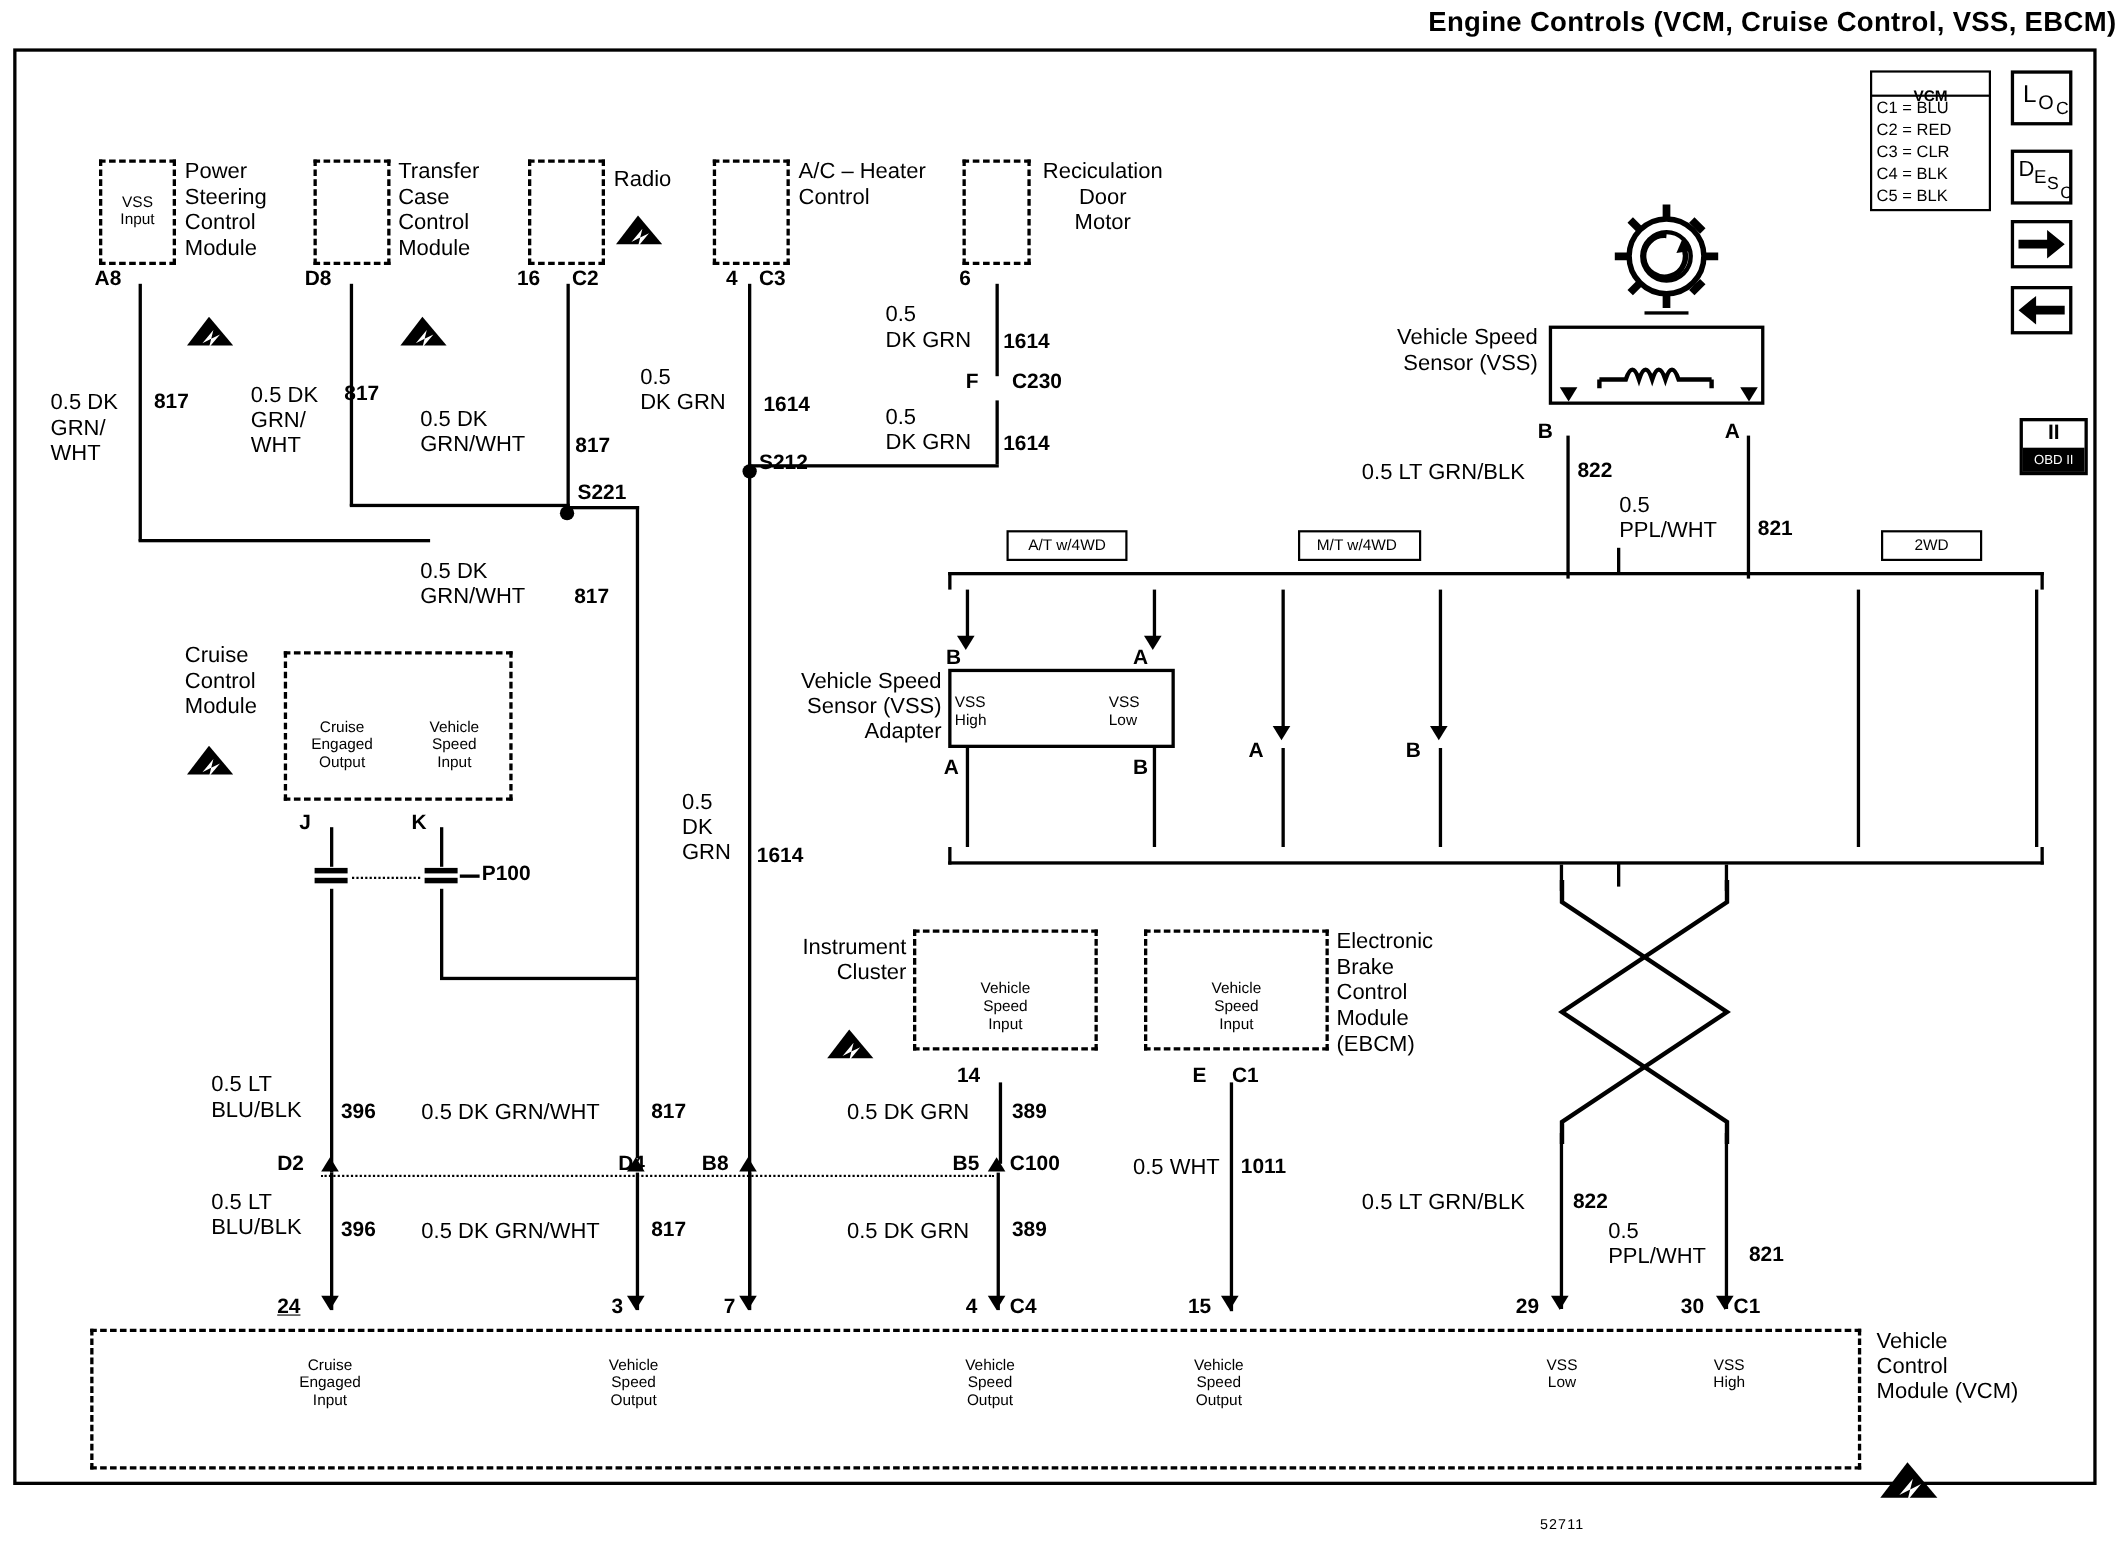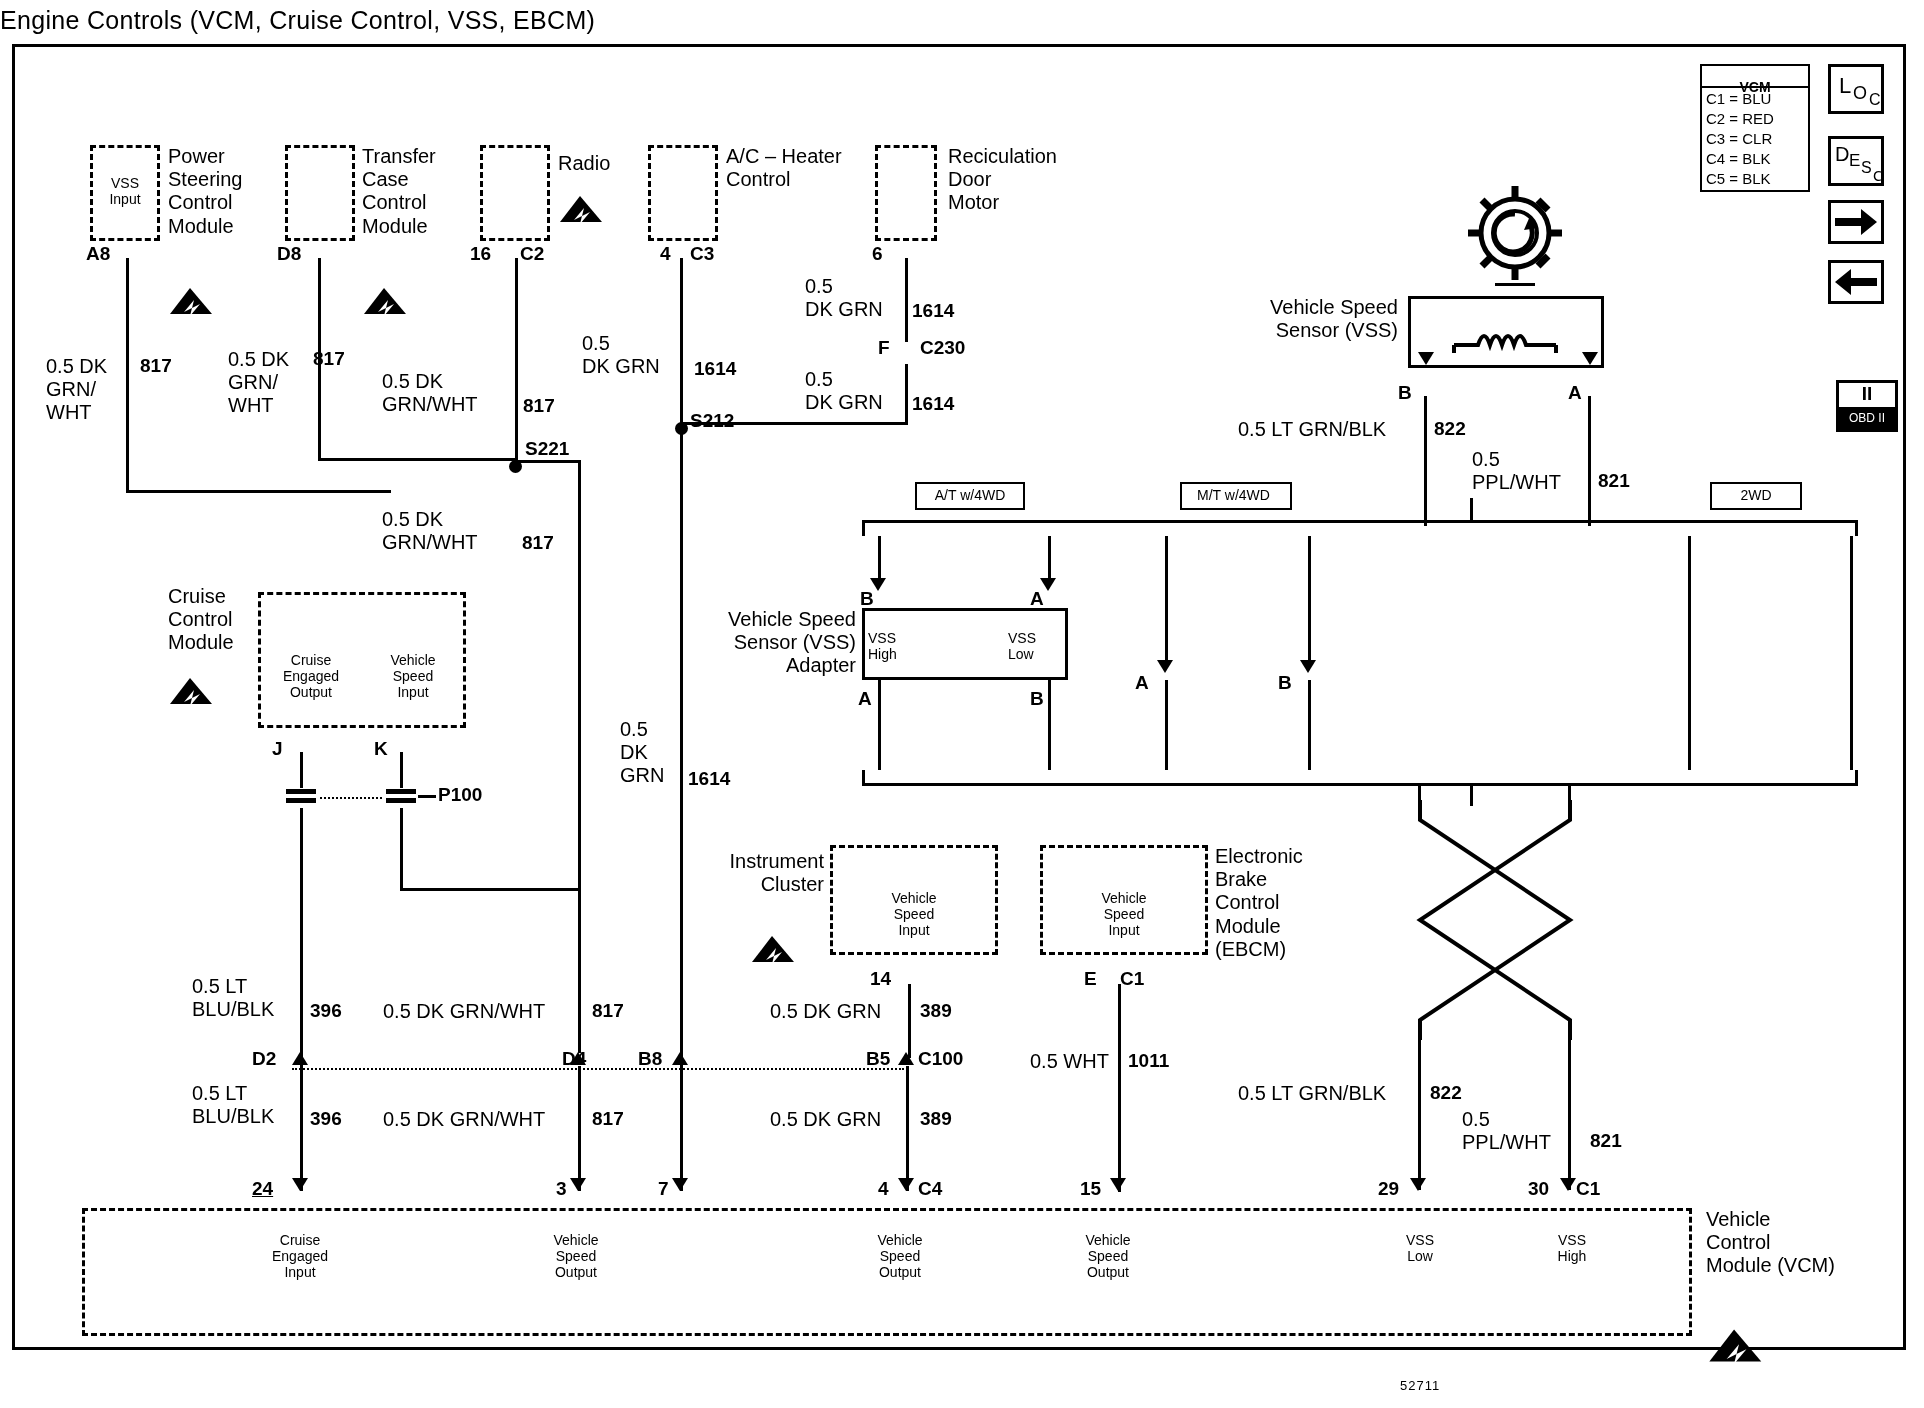--- a/index.html
+++ b/index.html
@@ -1,18 +1,18 @@
 <!DOCTYPE html>
 <html><head>
 <meta charset="utf-8">
 <style>
   html,body{margin:0;padding:0;background:#fff;}
   body{width:1924px;height:1408px;font-family:"Liberation Sans",sans-serif;color:#000;position:relative;overflow:hidden;}
   #sheet{position:absolute;left:0;top:0;width:1924px;height:1408px;}
-  .ttl{position:absolute;left:0;top:6px;width:1924px;text-align:left;font-size:25px;font-weight:normal;letter-spacing:.3px;}
+  .ttl{position:absolute;left:0;top:6px;width:1924px;text-align:right;font-size:25px;font-weight:bold;letter-spacing:.3px;}
   .frame{position:absolute;left:12px;top:44px;width:1894px;height:1306px;border:3px solid #000;box-sizing:border-box;}
   .t{position:absolute;font-size:20px;line-height:1.16;white-space:pre;}
   .tb{position:absolute;font-size:19px;line-height:1.16;white-space:pre;font-weight:bold;}
   .sm{position:absolute;font-size:14px;line-height:1.15;white-space:pre;text-align:center;}
   .sm2{position:absolute;font-size:15px;line-height:1.15;white-space:pre;}
   .hl{position:absolute;background:#000;height:3px;}
   .vl{position:absolute;background:#000;width:3px;}
   .hl2{position:absolute;background:#000;height:2px;}
   .dash{position:absolute;border:3px dashed #000;box-sizing:border-box;}
   .solidbox{position:absolute;border:3px solid #000;box-sizing:border-box;}
@@ -105,21 +105,21 @@
   <div class="tb" style="left:470px;top:243px;">16</div>
   <div class="tb" style="left:520px;top:243px;">C2</div>
 
   <div class="dash" style="left:648px;top:145px;width:70px;height:96px;"></div>
   <div class="t" style="left:726px;top:145px;">A/C – Heater
 Control</div>
   <div class="tb" style="left:660px;top:243px;">4</div>
   <div class="tb" style="left:690px;top:243px;">C3</div>
 
   <div class="dash" style="left:875px;top:145px;width:62px;height:96px;"></div>
-  <div class="t" style="left:948px;top:145px;">Reciculation
+  <div class="t" style="left:948px;top:145px;text-align:center;">Reciculation
 Door
 Motor</div>
   <div class="tb" style="left:872px;top:243px;">6</div>
 
   <div class="vl" style="left:126px;top:258px;height:234px;"></div>
   <div class="hl" style="left:126px;top:490px;width:265px;"></div>
   <div class="t" style="left:46px;top:355px;"><span>0.5 DK
 GRN/
 WHT</span></div>
   <div class="tb" style="left:140px;top:355px;">817</div>

